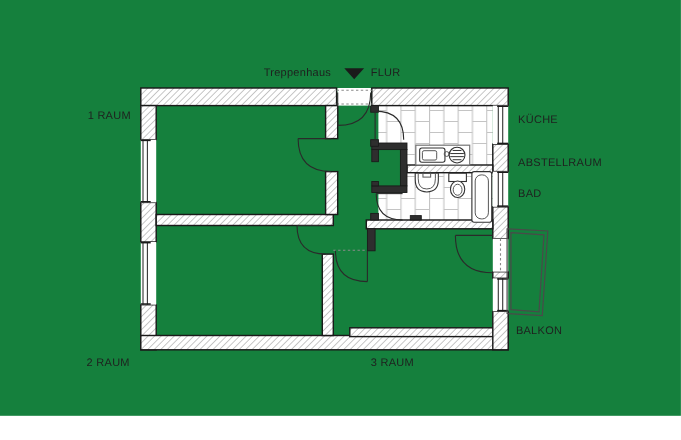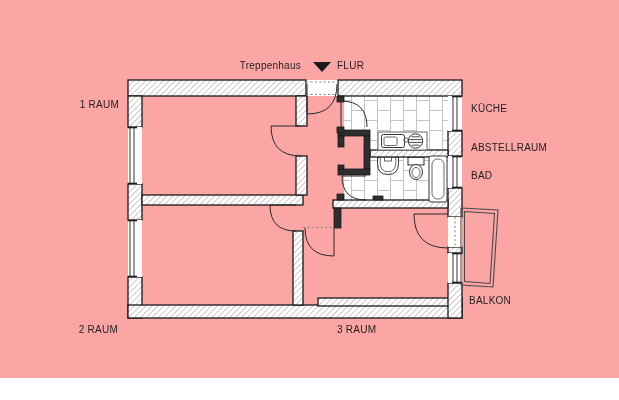--- a/index.html
+++ b/index.html
@@ -2,21 +2,21 @@
 <html><head>
 <meta charset="utf-8">
 <style>
   html, body {
     margin: 0; padding: 0;
     width: 619px; height: 400px;
     background: #ffffff;
     overflow: hidden;
     font-family: "Liberation Sans", sans-serif;
   }
-  .canvas { position: relative; width: 619px; height: 378px; background:#fca5a5; }
+  .canvas { position: relative; width: 619px; height: 378px; background:#15803d; }
   svg { display: block; }
   .wall { fill: url(#hatch); stroke: #1a1a1a; stroke-width: 1.3; }
   .partition { fill: #2e2e2e; stroke: #1a1a1a; stroke-width: 0.8; }
   .floor-tiles { fill: url(#tiles); stroke: none; }
   .door { stroke: #2a2a2a; stroke-width: 1; fill: none; }
   .win-line { stroke: #333; stroke-width: 1; }
   .win-cap { stroke: #1a1a1a; stroke-width: 1.4; }
   .dotted { stroke: #8a8a8a; stroke-width: 1; stroke-dasharray: 2.2 2.2; fill: none; }
   .fixture { stroke: #333; stroke-width: 1; fill: #ffffff; }
   .fixture-thin { stroke: #555; stroke-width: 0.9; fill: none; }

